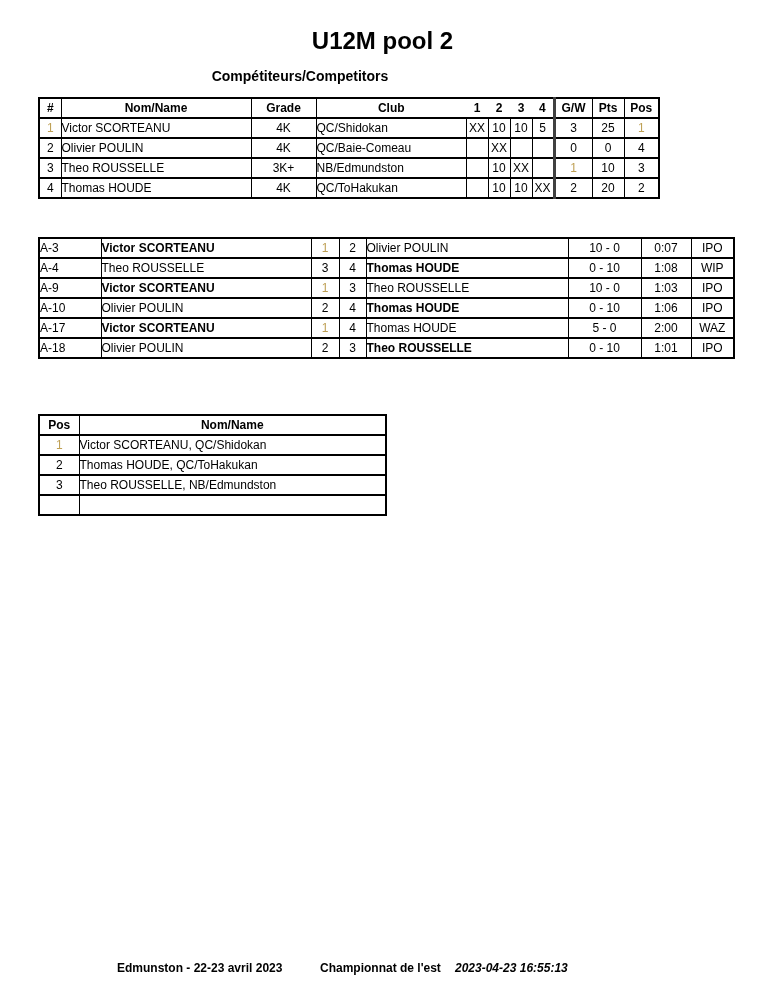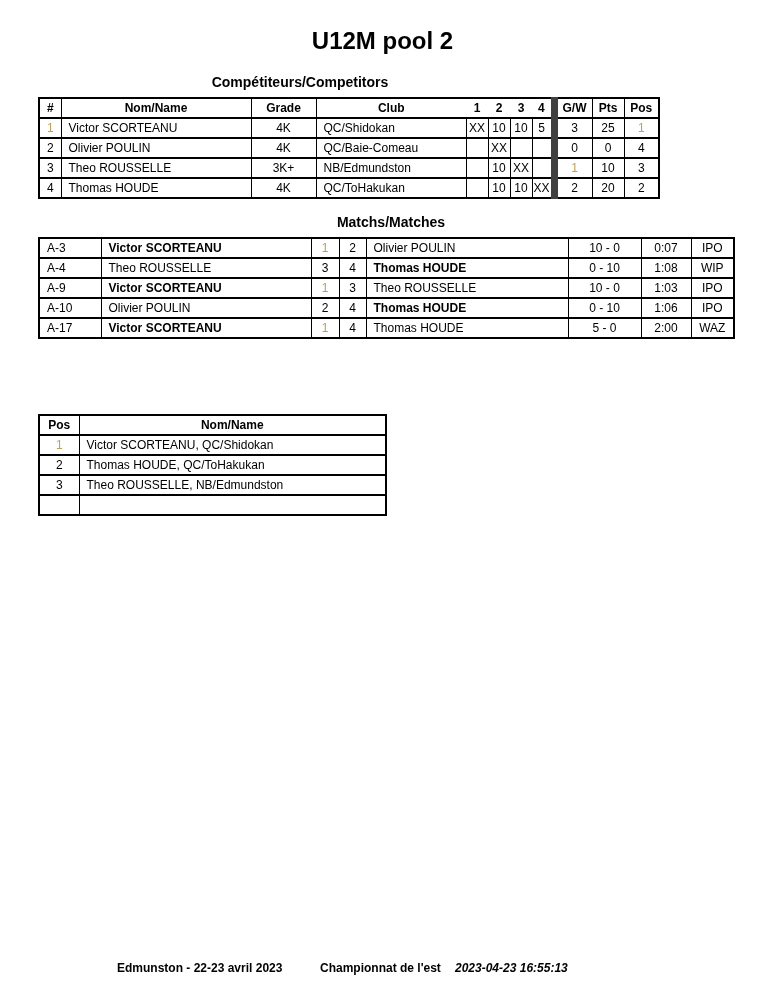--- a/index.html
+++ b/index.html
@@ -6,38 +6,38 @@
   .page {
     position:relative; width:765px; height:990px; background:#ffffff;
     font-family:"Liberation Sans", sans-serif; color:#000;
     overflow:hidden;
   }
   .main-title {
     position:absolute; top:27px; left:0; width:765px;
     text-align:center; font-size:24px; font-weight:bold;
   }
   .sec-title { position:absolute; font-size:14px; font-weight:bold; text-align:center; }
-  #comp-title  { top:74px;  left:100px; width:400px; }
+  #comp-title  { top:68px;  left:100px; width:400px; }
   #match-title { top:214px; left:191px; width:400px; }
   #res-title   { top:394px; left:10px;  width:400px; }
 
   table {
     position:absolute; border-collapse:collapse; table-layout:fixed;
     background:#fff; border:2px solid #000;
   }
   td, th {
     border-left:1px solid #000; border-right:1px solid #000;
     border-top:2px solid #000; border-bottom:2px solid #000;
     height:18px; line-height:18px; padding:0;
     font-size:12px; text-align:center; vertical-align:middle;
     overflow:hidden; white-space:nowrap;
   }
   th { font-weight:bold; }
-  .left { text-align:left; padding-left:7px; }
-  .thickL { border-left:7px solid #404040; }
+  .left { text-align:left; }
+  .thickL { border-left:3px solid #404040; }
   .hidL { border-left-style:hidden; }
   .hidR { border-right-style:hidden; }
   .tan { color:#bfa055; }
   .b { font-weight:bold; }
 
   #comp-table  { top:97px;  left:38px; width:620px; }
   #match-table { top:237px; left:38px; width:695px; }
   #res-table   { top:414px; left:38px; width:347px; }
 
   .footer { position:absolute; top:961px; left:0; width:765px; font-size:12px; font-weight:bold; }
@@ -131,21 +131,20 @@
       <td>10</td>
       <td>10</td>
       <td>XX</td>
       <td class="thickL">2</td>
       <td>20</td>
       <td>2</td>
     </tr>
   </tbody>
     </table>
 
-  <div id="match-title" class="sec-title">Matchs/Matches</div>
 
   <table id="match-table">
     <colgroup>
       <col style="width:62px">
         <col style="width:210px">
         <col style="width:28px">
         <col style="width:27px">
       <col style="width:202px">
         <col style="width:73px">
         <col style="width:50px">
@@ -195,20 +194,30 @@
     <tr>
       <td class="left">A-17</td>
       <td class="left b">Victor SCORTEANU</td>
       <td class="tan">1</td>
       <td>4</td>
       <td class="left">Thomas HOUDE</td>
       <td>5 - 0</td>
       <td>2:00</td>
       <td>WAZ</td>
     </tr>
+    <tr>
+      <td class="left">A-18</td>
+      <td class="left">Olivier POULIN</td>
+      <td>2</td>
+      <td>3</td>
+      <td class="left b">Theo ROUSSELLE</td>
+      <td>0 - 10</td>
+      <td>1:01</td>
+      <td>IPO</td>
+    </tr>
   </tbody>
     </table>
 
 
   <table id="res-table">
     <colgroup>
       <col style="width:40px">
         <col style="width:307px">
     </colgroup>
     <tbody>

